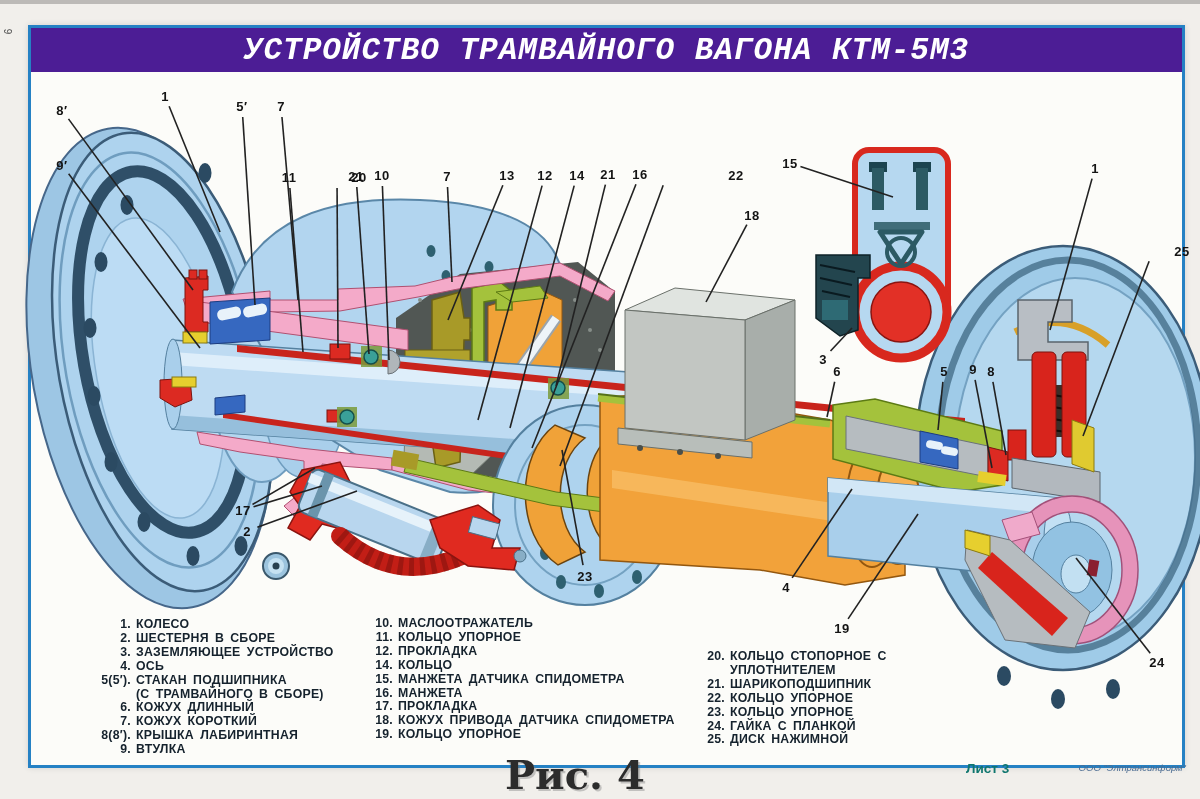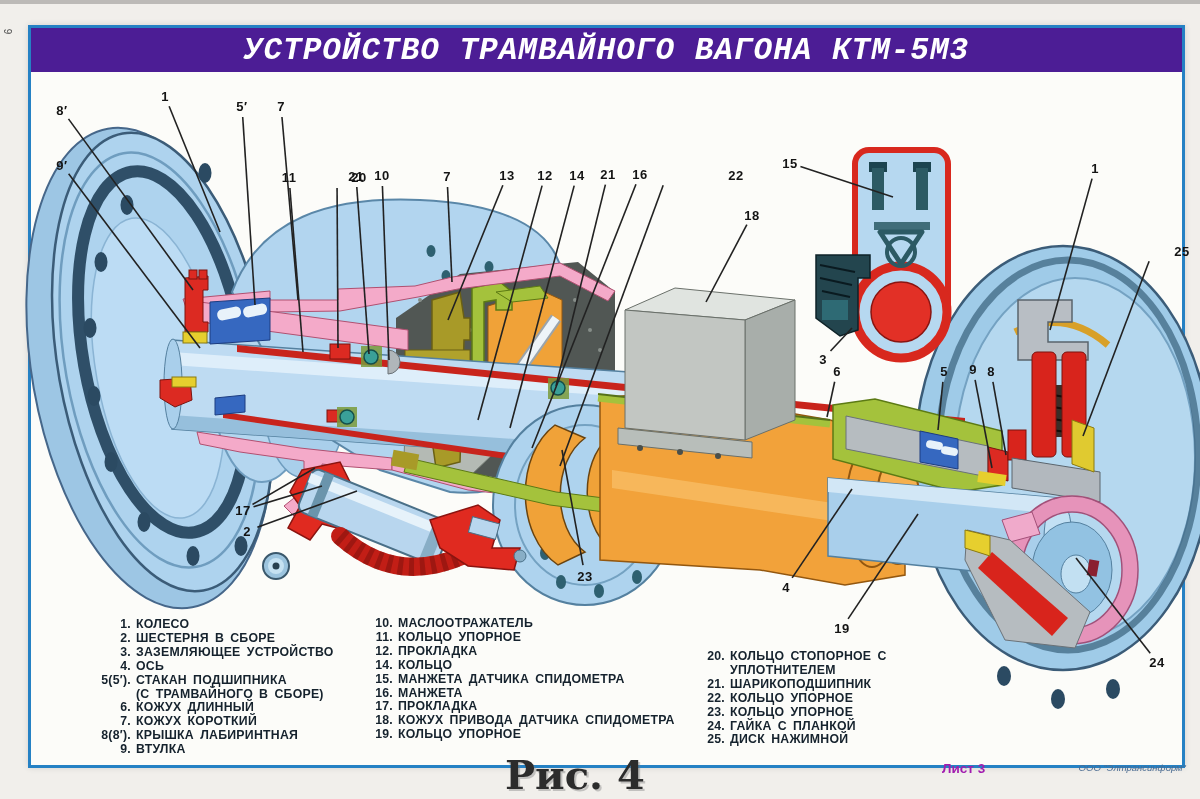--- a/index.html
+++ b/index.html
@@ -18,21 +18,21 @@
                  color:#141414;z-index:2;letter-spacing:.5px;}
   .legend{position:absolute;z-index:2;color:#15222d;}
   .leg-row{display:flex;line-height:13.9px;font-size:12.3px;font-weight:bold;letter-spacing:.25px;}
   .leg-num{text-align:right;flex:none;margin-right:5px;white-space:nowrap;}
   .leg-txt{white-space:nowrap;word-spacing:2.5px;text-align:right;}
   #legend-col-0{left:60px;top:618px;} #legend-col-0 .leg-num{width:71px;}
   #legend-col-1{left:362px;top:617px;} #legend-col-1 .leg-num{width:31px;}
   #legend-col-2{left:694px;top:650px;} #legend-col-2 .leg-num{width:31px;}
   .fig-caption{position:absolute;left:505px;top:755px;z-index:2;font-family:"DejaVu Serif",serif;
                font-weight:bold;font-size:40px;color:#2c2c2c;text-shadow:2px 2px 0 rgba(125,125,125,.4);line-height:40px;}
-  .sheet-label{position:absolute;left:942px;top:761px;z-index:2;font-weight:bold;font-size:13.5px;color:#a21caf;}
+  .sheet-label{position:absolute;left:966px;top:761px;z-index:2;font-weight:bold;font-size:13.5px;color:#0f766e;}
   .publisher{position:absolute;left:1040px;top:762px;width:146px;text-align:right;z-index:2;
              font-style:italic;font-size:9.5px;color:#4a6b91;}
 </style>
 </head>
 <body>
 
 <div class="stage">
 
   <div class="poster">
     <div class="banner">

